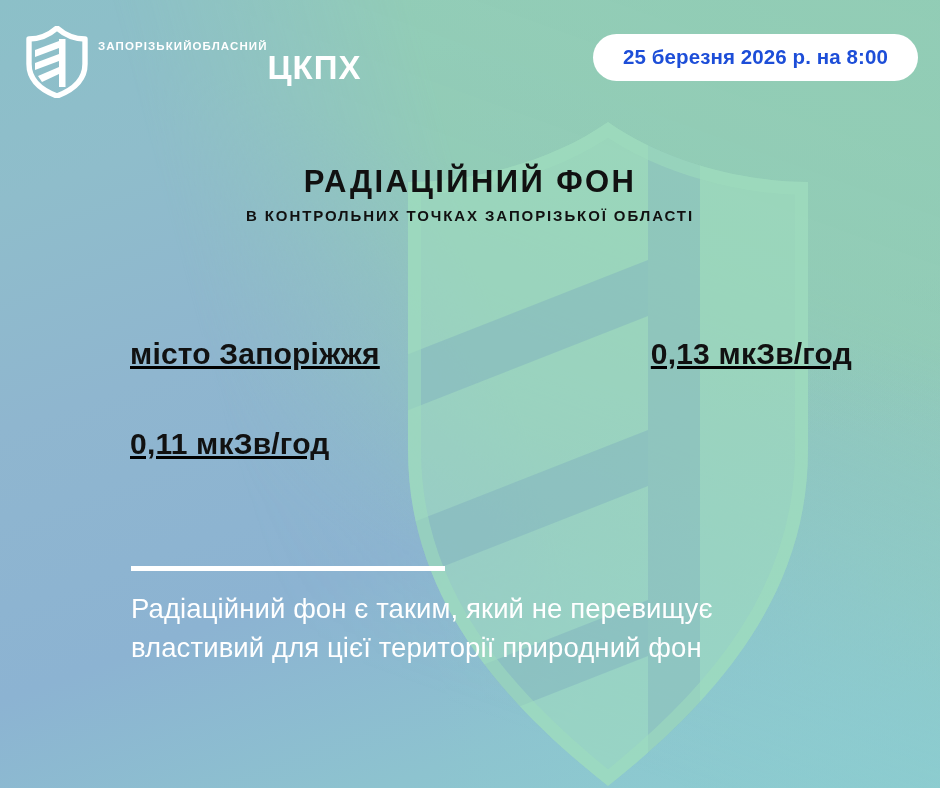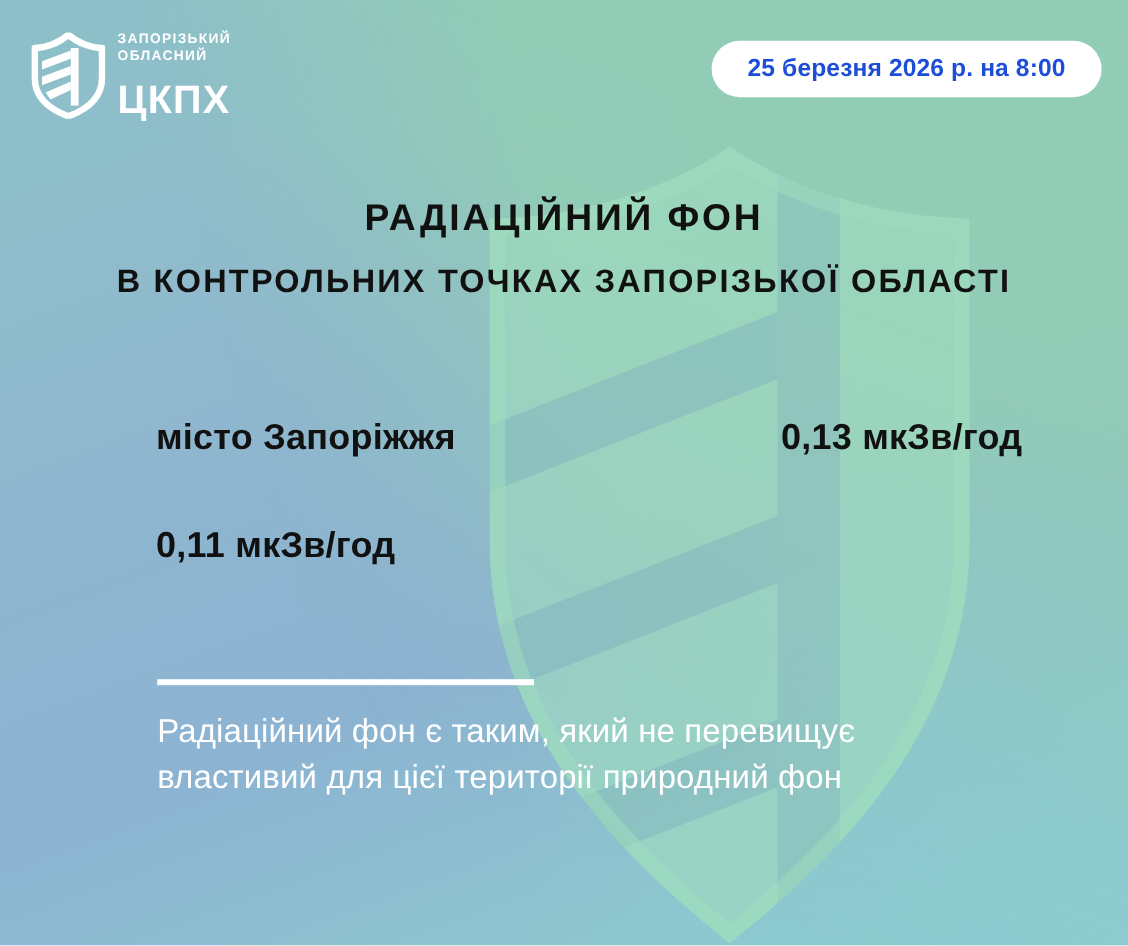--- a/index.html
+++ b/index.html
@@ -74,21 +74,21 @@
   #logo {
     position:absolute;
     left:26px;
     top:26px;
     display:flex;
     align-items:center;
     gap:10px;
     z-index:6;
   }
   #logo-mark { width:62px; height:72px; flex:0 0 auto; }
-  #logo-text { display:flex; flex-direction:column; line-height:1; }
+  #logo-text { display:flex; flex-direction:row; line-height:1; }
   .logo-line {
     color:#ffffff;
     font-size:11.5px;
     font-weight:bold;
     letter-spacing:1.1px;
     line-height:1.22;
   }
   #logo-acronym {
     color:#ffffff;
     font-size:33px;
@@ -123,40 +123,41 @@
   }
   #main-title {
     color:#111111;
     font-size:31px;
     font-weight:bold;
     letter-spacing:2.4px;
     line-height:1.15;
   }
   #sub-title {
     color:#111111;
-    font-size:27px;
+    font-size:15px;
     font-weight:bold;
     letter-spacing:1.9px;
     line-height:1.2;
-    margin-top:18px;
+    margin-top:7px;
   }
 
   
   #measurements {
     position:absolute;
     left:130px;
     right:88px;
     top:326px;
     z-index:5;
   }
   .measure-row {
     display:flex;
-    align-items:flex-end;
+    align-items:center;
     justify-content:space-between;
     height:56px;
+    text-decoration:underline;
   }
   .measure-row + .measure-row { margin-top:34px; }
   .measure-city {
     color:#111111;
     font-size:30px;
     font-weight:bold;
     letter-spacing:0.2px;
   }
   .measure-value {
     color:#111111;

